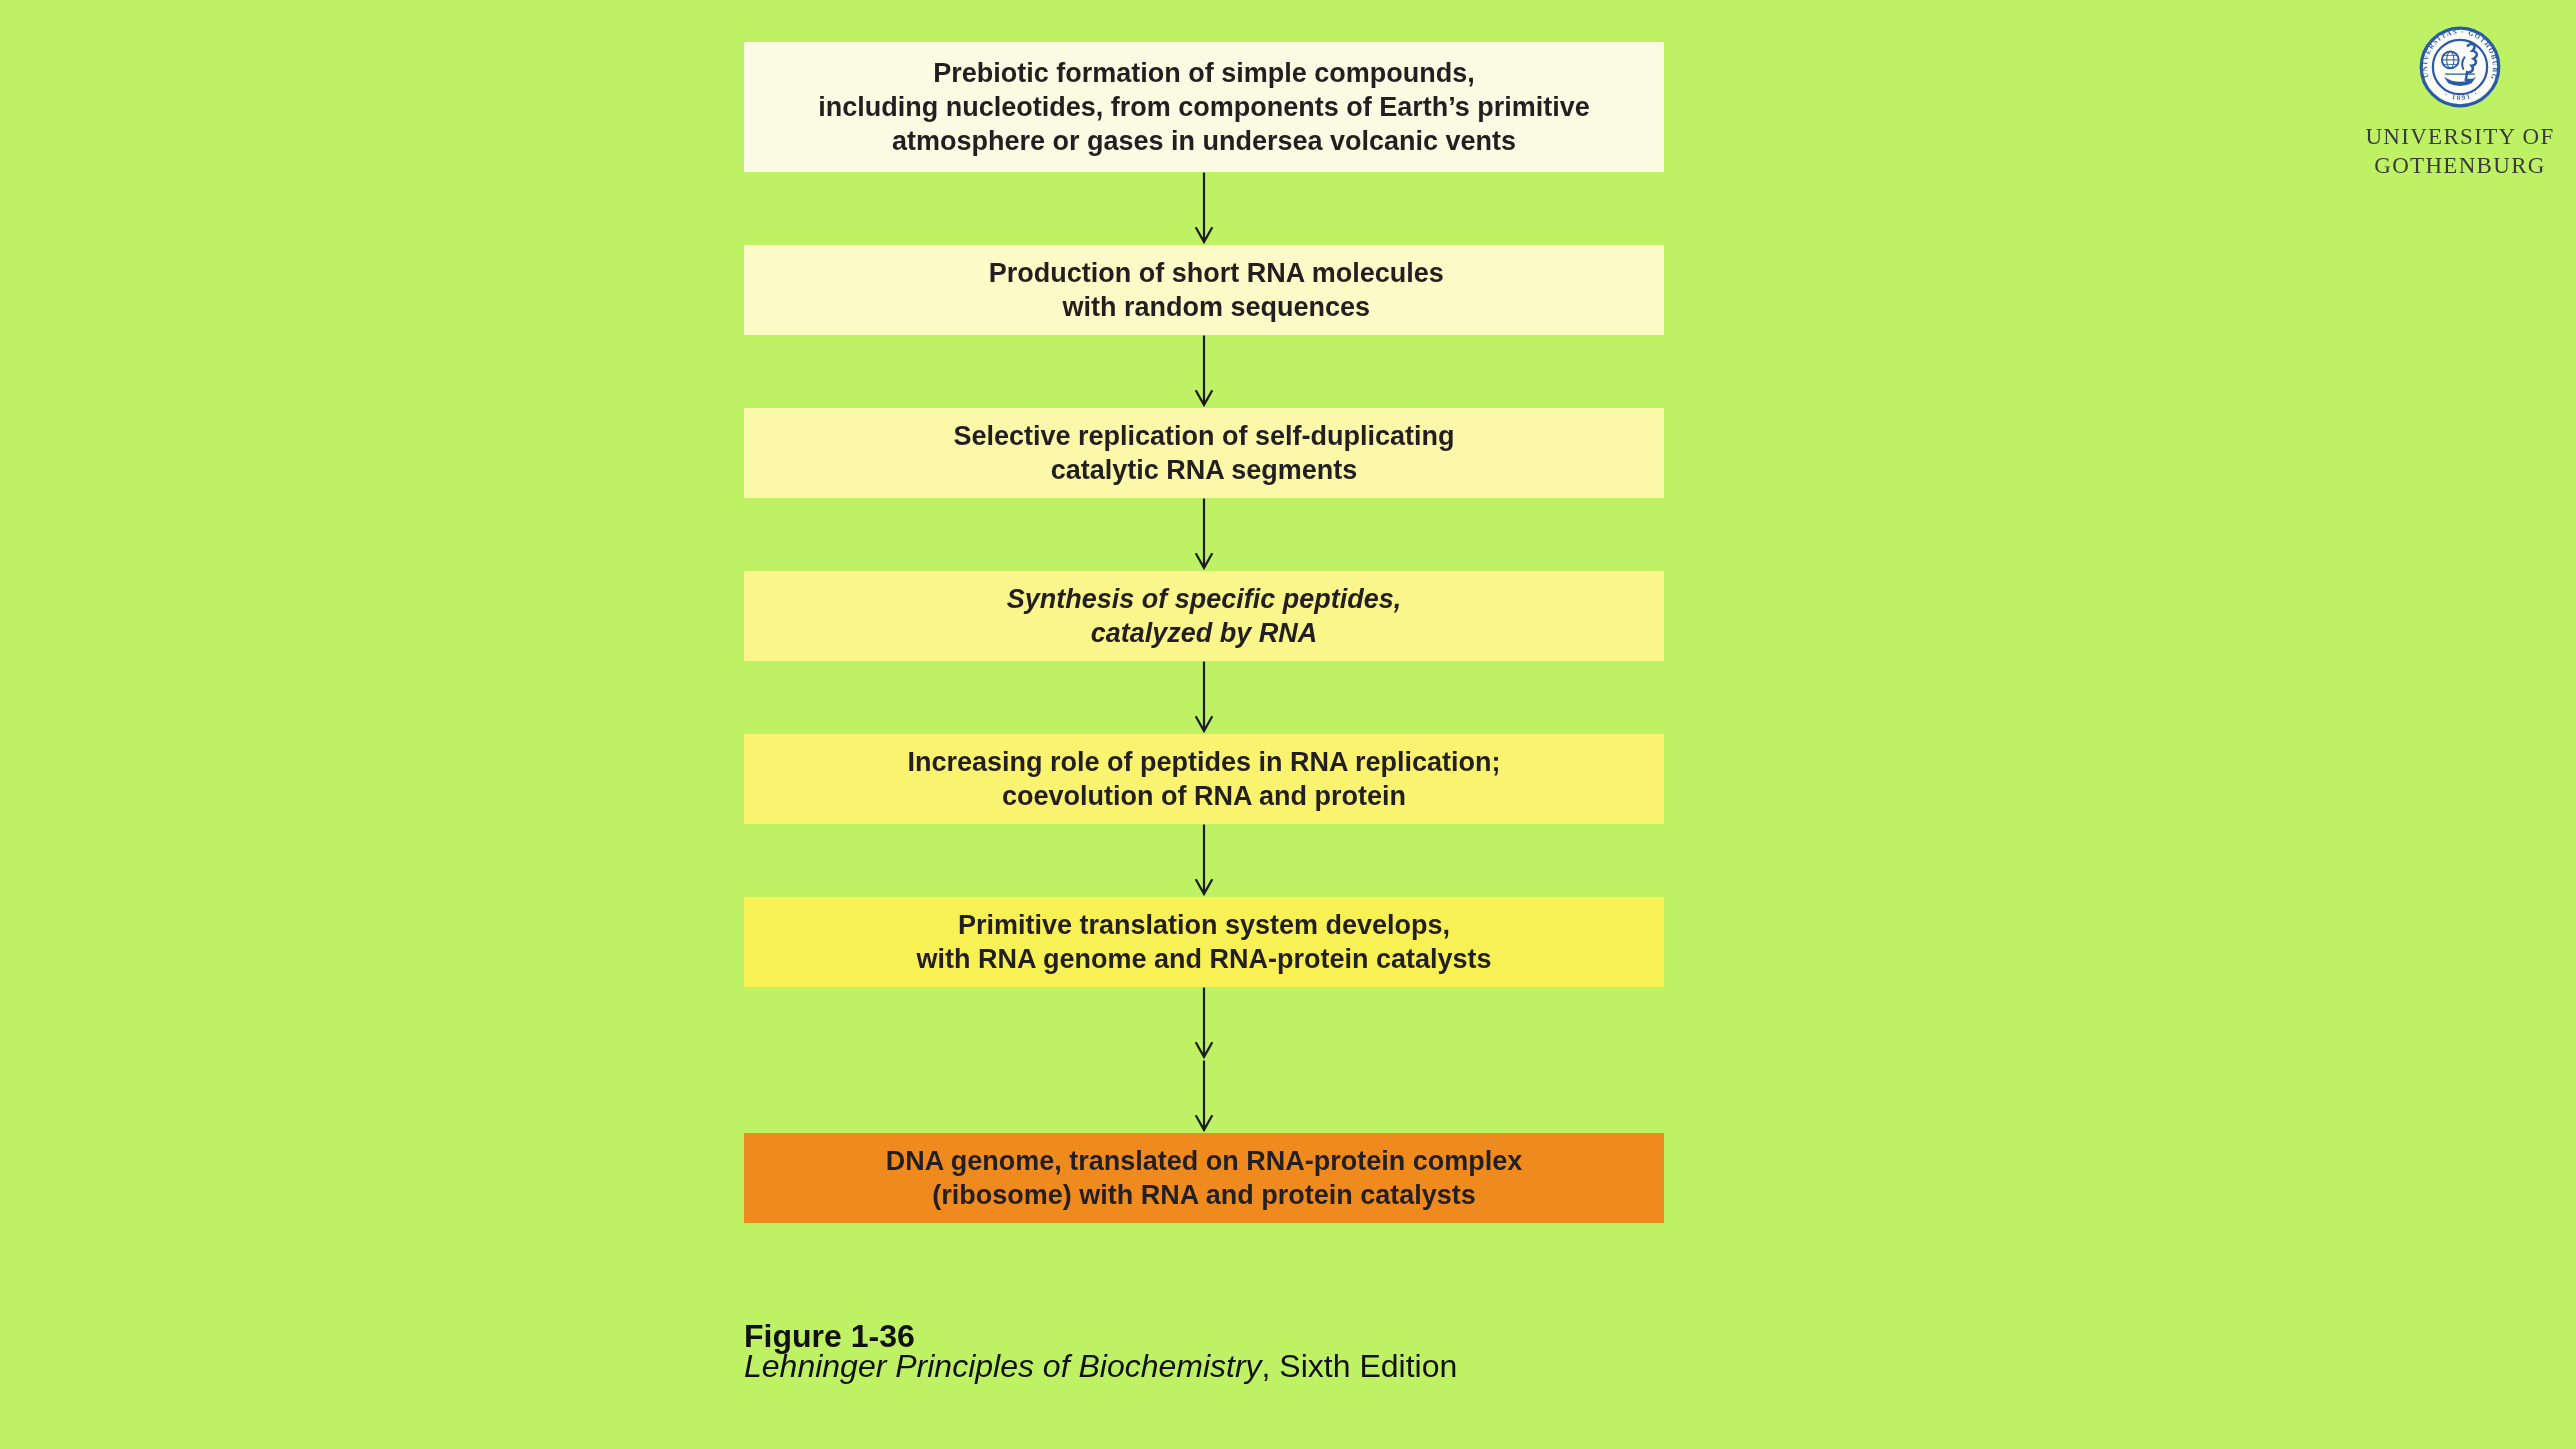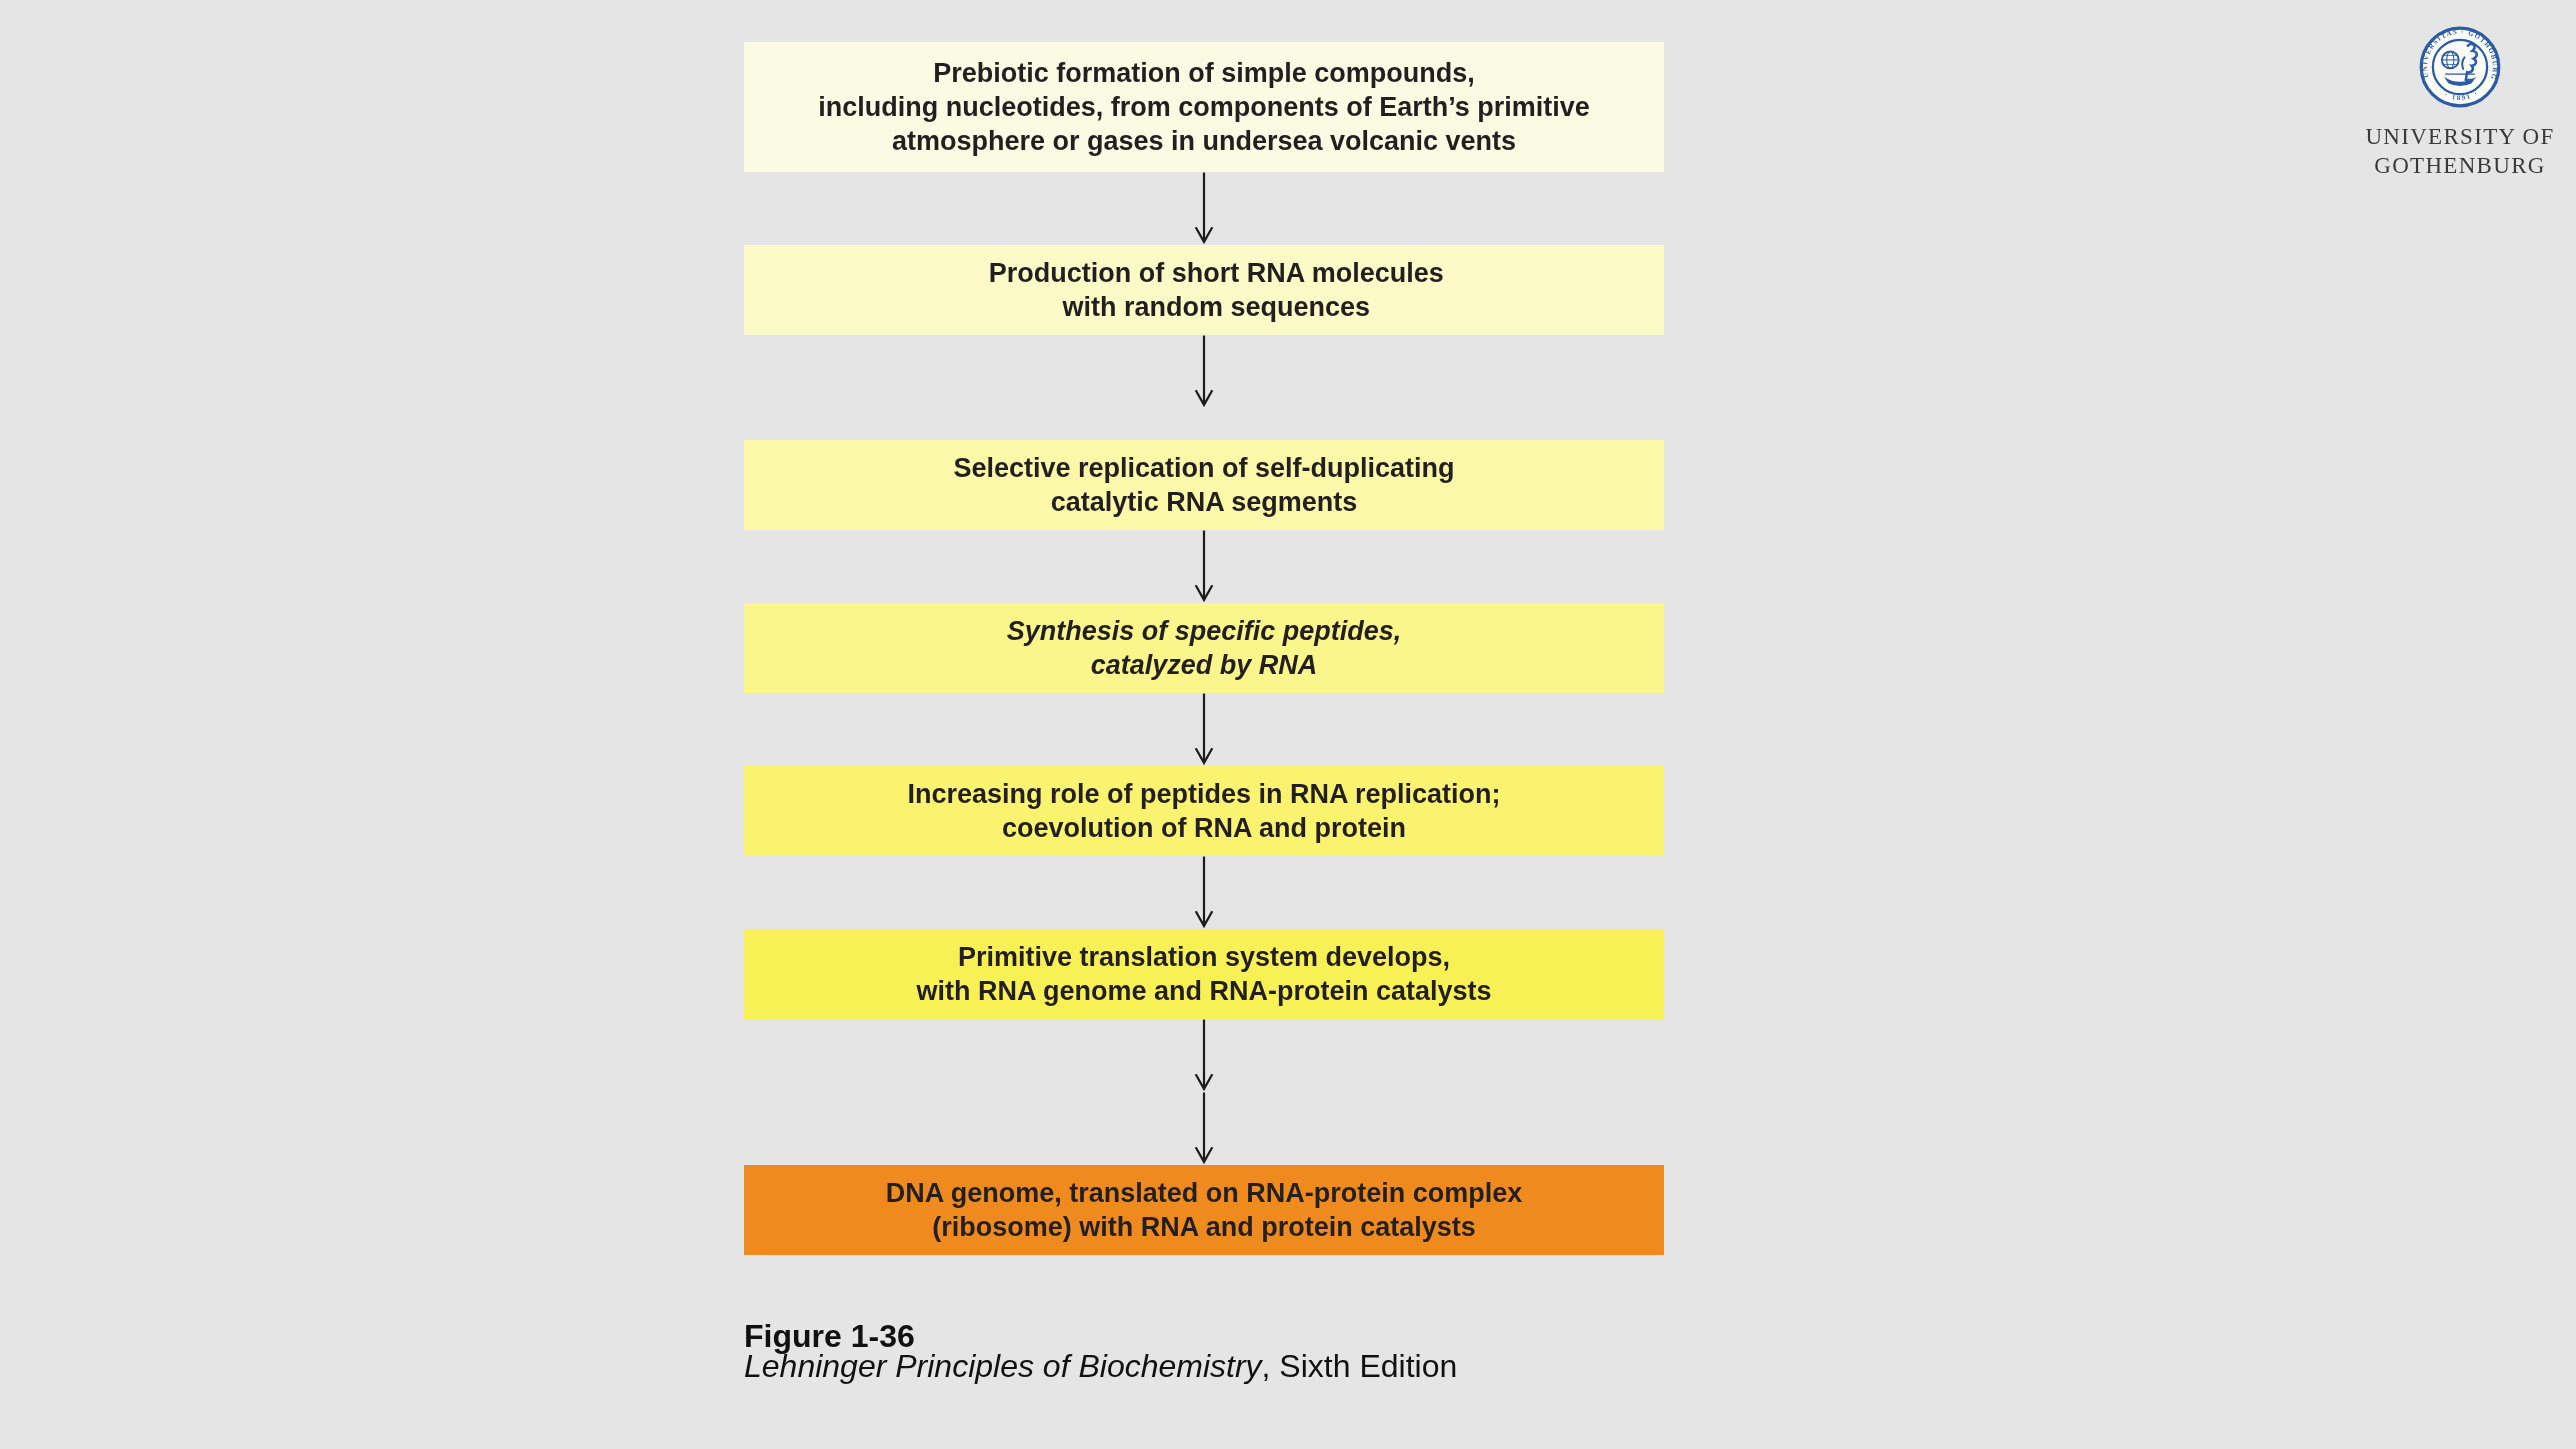--- a/index.html
+++ b/index.html
@@ -4,21 +4,21 @@
 <style>
   html, body { margin: 0; padding: 0; }
   body {
     width: 2576px; height: 1449px;
     font-family: "Liberation Sans", sans-serif;
     background: #ffffff;
   }
   .stage {
     position: relative;
     width: 2576px; height: 1449px;
-    background: #e5e5e5;
+    background: #bef264;
     overflow: hidden;
   }
 
   
   .flow {
     position: absolute;
     left: 744px; top: 42px;
     width: 920px;
     display: flex;
     flex-direction: column;
@@ -95,21 +95,21 @@
     <div class="box" style="background-color: rgb(252, 250, 198); padding-left: 44px;">Production of short RNA molecules
 with random sequences</div>
 
     <div class="arrow" style="color: rgb(28, 28, 28);">
       <svg width="28" height="73" viewBox="0 0 44 113">
         <line x1="22" y1="0" x2="22" y2="106" stroke="currentColor" stroke-width="3.5"></line>
         <path d="M9 86 L22 109 L35 86" fill="none" stroke="currentColor" stroke-width="3.5"></path>
       </svg>
     </div>
 
-    <div class="box" style="background-color: rgb(251, 248, 169); margin-top: 32px;">Selective replication of self-duplicating
+    <div class="box" style="background-color: rgb(251, 248, 169);">Selective replication of self-duplicating
 catalytic RNA segments</div>
 
     <div class="arrow" style="color: rgb(28, 28, 28);">
       <svg width="28" height="73" viewBox="0 0 44 113">
         <line x1="22" y1="0" x2="22" y2="106" stroke="currentColor" stroke-width="3.5"></line>
         <path d="M9 86 L22 109 L35 86" fill="none" stroke="currentColor" stroke-width="3.5"></path>
       </svg>
     </div>
 
     <div class="box" style="background-color: rgb(250, 246, 140); font-style: italic;">Synthesis of specific peptides,

